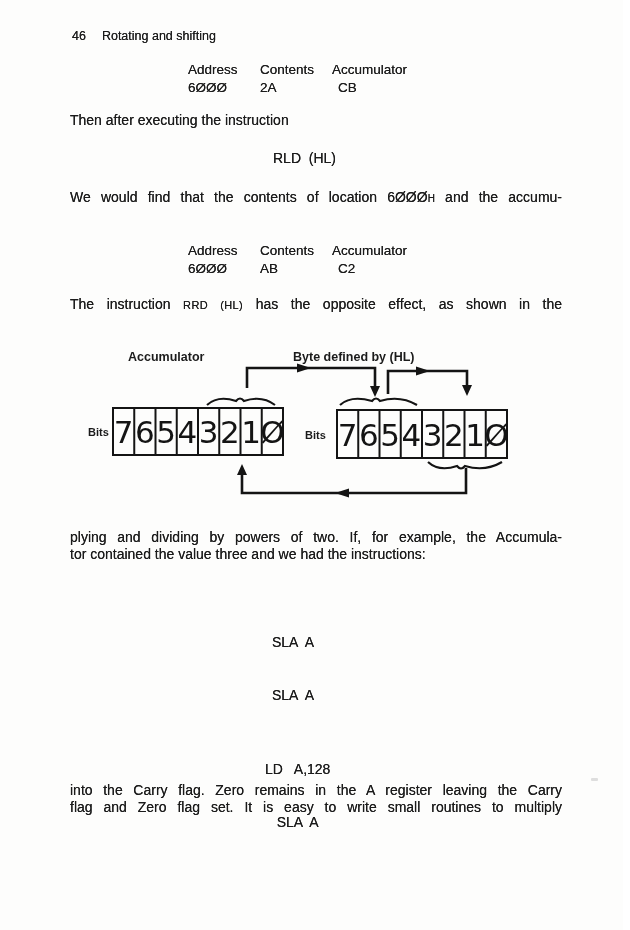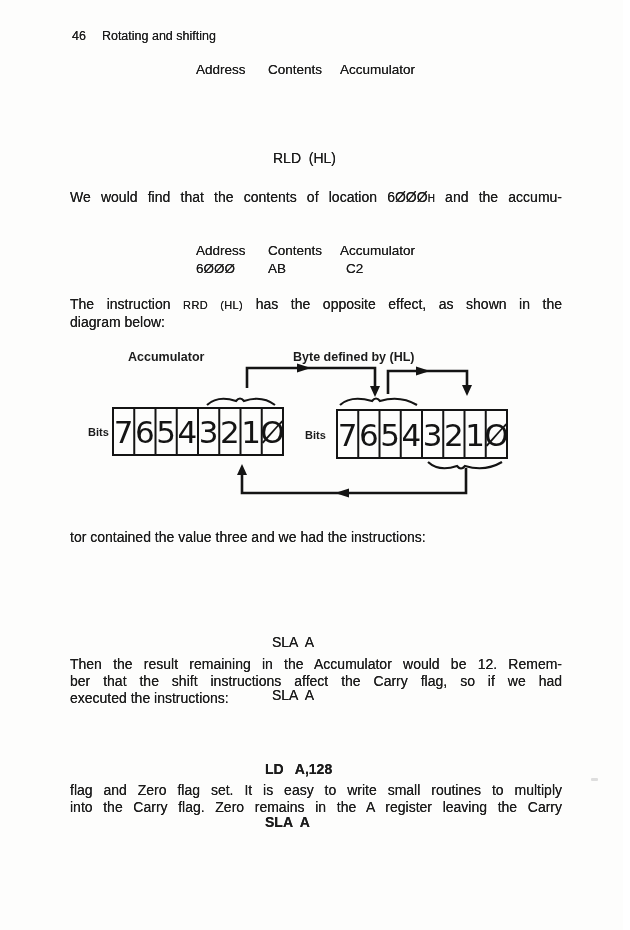--- a/index.html
+++ b/index.html
@@ -5,74 +5,79 @@
   html,body { margin:0; padding:0; background:#ffffff; }
   .pg {
     position:relative; width:623px; height:930px; background:#fdfdfc;
     font-family:"Liberation Sans", sans-serif; color:#1b1b1b; overflow:hidden;
     text-shadow: 0 0 0.55px rgba(10,10,10,0.85);
   }
   .abs { position:absolute; }
   .hdr { left:72px; top:29px; font-size:12.5px; }
   .hdr .ttl { margin-left:16px; }
   .tblock { left:188px; font-size:13.5px; }
-  .trow { height:18px; white-space:nowrap;margin-left:8px; }
+  .trow { height:18px; white-space:nowrap; }
   .trow .c1 { display:inline-block; width:72px; }
   .trow .c2 { display:inline-block; width:72px; }
   .trow .c3 { display:inline-block; }
   .trow .ind { padding-left:6px; }
   .para { left:70px; }
   .line {
     width:492px; font-size:14px; line-height:17px;
     text-align:justify; text-align-last:justify; white-space:normal;
   }
   .line.end { text-align:left; text-align-last:left; }
   .sc { font-size:11px; letter-spacing:0.4px; }
   .subh { font-size:10px; }
-  .code { font-size:14px; line-height:17.5px; white-space:pre; }
+  .code { font-size:14px; line-height:17.5px; white-space:pre;text-align:center; }
   .artifact { left:591px; top:778px; width:7px; height:3px; background:#dedede; border-radius:1px; }
   svg text { text-shadow:none; }
   .dlabel { font-size:12.5px; font-weight:bold; }
   .bitslabel { font-size:11px; font-weight:bold; }
   .bitdigit { font-size:31px; font-family:"DejaVu Sans", sans-serif; }
 </style>
 </head>
 <body>
 
 <div class="pg">
 
   <div class="abs hdr">
     <span>46</span><span class="ttl">Rotating and shifting</span>
   </div>
 
   <div class="abs tblock" style="top:62px;">
     <div class="trow">
       <span class="c1">Address</span><span class="c2">Contents</span><span class="c3">Accumulator</span>
     </div>
+    <div class="trow">
+      <span class="c1">6ØØØ</span><span class="c2">2A</span><span class="c3 ind">CB</span>
+    </div>
   </div>
 
+  <div class="abs para" style="top:112px;">
+    <div class="line end">Then after executing the instruction</div>
+  </div>
 
   <div class="abs code" style="left:273px; top:150px;">RLD  (HL)</div>
 
   <div class="abs para" style="top:189px;">
     <div class="line"><span>We would find that the contents of location 6ØØØ</span><span class="subh">H</span><span> and the accumu-</span></div>
   </div>
 
   <div class="abs tblock" style="top:243px;">
     <div class="trow">
       <span class="c1">Address</span><span class="c2">Contents</span><span class="c3">Accumulator</span>
     </div>
     <div class="trow">
       <span class="c1">6ØØØ</span><span class="c2">AB</span><span class="c3 ind">C2</span>
     </div>
   </div>
 
   <div class="abs para" style="top:296px;">
     <div class="line"><span>The instruction </span><span class="sc">RRD (HL)</span><span> has the opposite effect, as shown in the</span></div>
-    <div class="line end">diagram below:</div>
   </div>
 
   <svg class="abs" style="left:60px; top:340px;" width="500" height="175" viewBox="0 0 500 175">
 
     <text class="dlabel" x="68" y="21" fill="#1b1b1b">Accumulator</text>
     <text class="dlabel" x="233" y="21" fill="#1b1b1b">Byte defined by (HL)</text>
 
     <g stroke="#141414" stroke-width="2.6" fill="none">
       <polyline points="187,48 187,28 315,28 315,47"></polyline>
     </g>
@@ -134,39 +139,35 @@
     </g>
 
     <g stroke="#141414" stroke-width="2.6" fill="none">
       <polyline points="406,128 406,153 182,153 182,134"></polyline>
     </g>
     <polygon points="289,148.5 289,157.5 275,153" fill="#141414"></polygon>
     <polygon points="177,135 187,135 182,124" fill="#141414"></polygon>
   </svg>
 
   <div class="abs para" style="top:529px;">
+    <div class="line">plying and dividing by powers of two. If, for example, the Accumula-</div>
     <div class="line end">tor contained the value three and we had the instructions:</div>
   </div>
 
   <div class="abs code" style="left:272px; top:599px;">
     <div>SLA  A</div>
     <div>SLA  A</div>
   </div>
 
-  <div class="abs para" style="top:656px;">
-    <div class="line">Then the result remaining in the Accumulator would be 12. Remem-</div>
-    <div class="line">ber that the shift instructions affect the Carry flag, so if we had</div>
-    <div class="line end">executed the instructions:</div>
-  </div>
 
-  <div class="abs code" style="left:265px; top:726px;font-weight:bold;">
+  <div class="abs code" style="left:265px; top:726px;">
     <div>LD   A,128</div>
     <div>SLA  A</div>
   </div>
 
   <div class="abs para" style="top:782px;">
+    <div class="line">into the Carry flag. Zero remains in the A register leaving the Carry</div>
     <div class="line">flag and Zero flag set. It is easy to write small routines to multiply</div>
-    <div class="line">into the Carry flag. Zero remains in the A register leaving the Carry</div>
   </div>
 
   <div class="abs artifact"></div>
 
 </div>
 
 </body></html>

